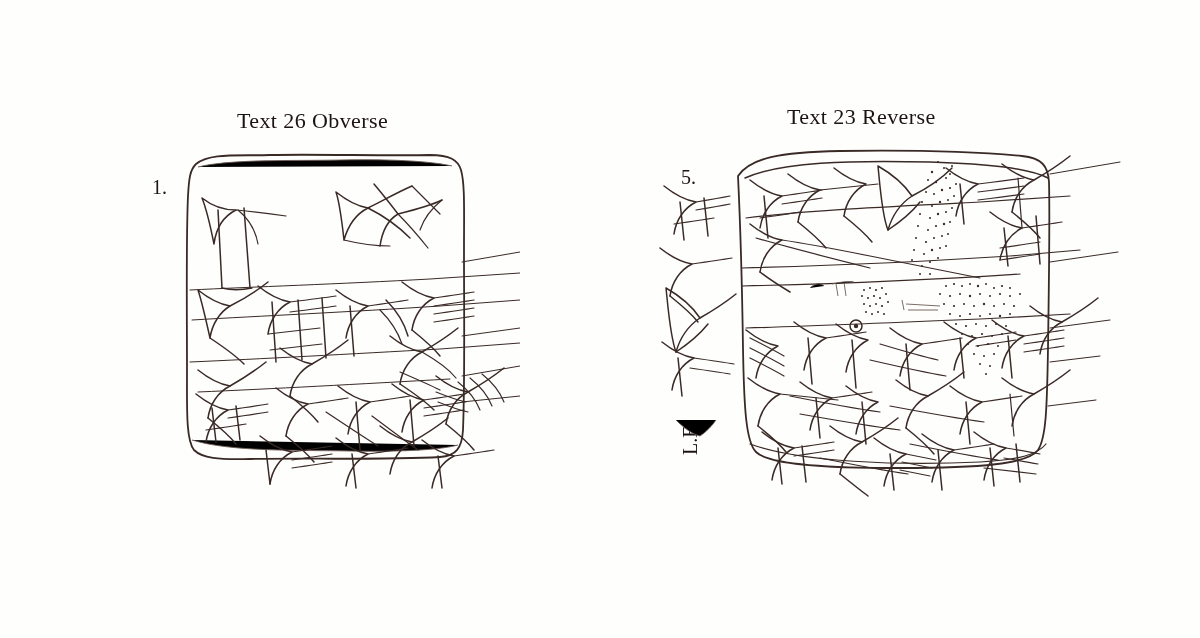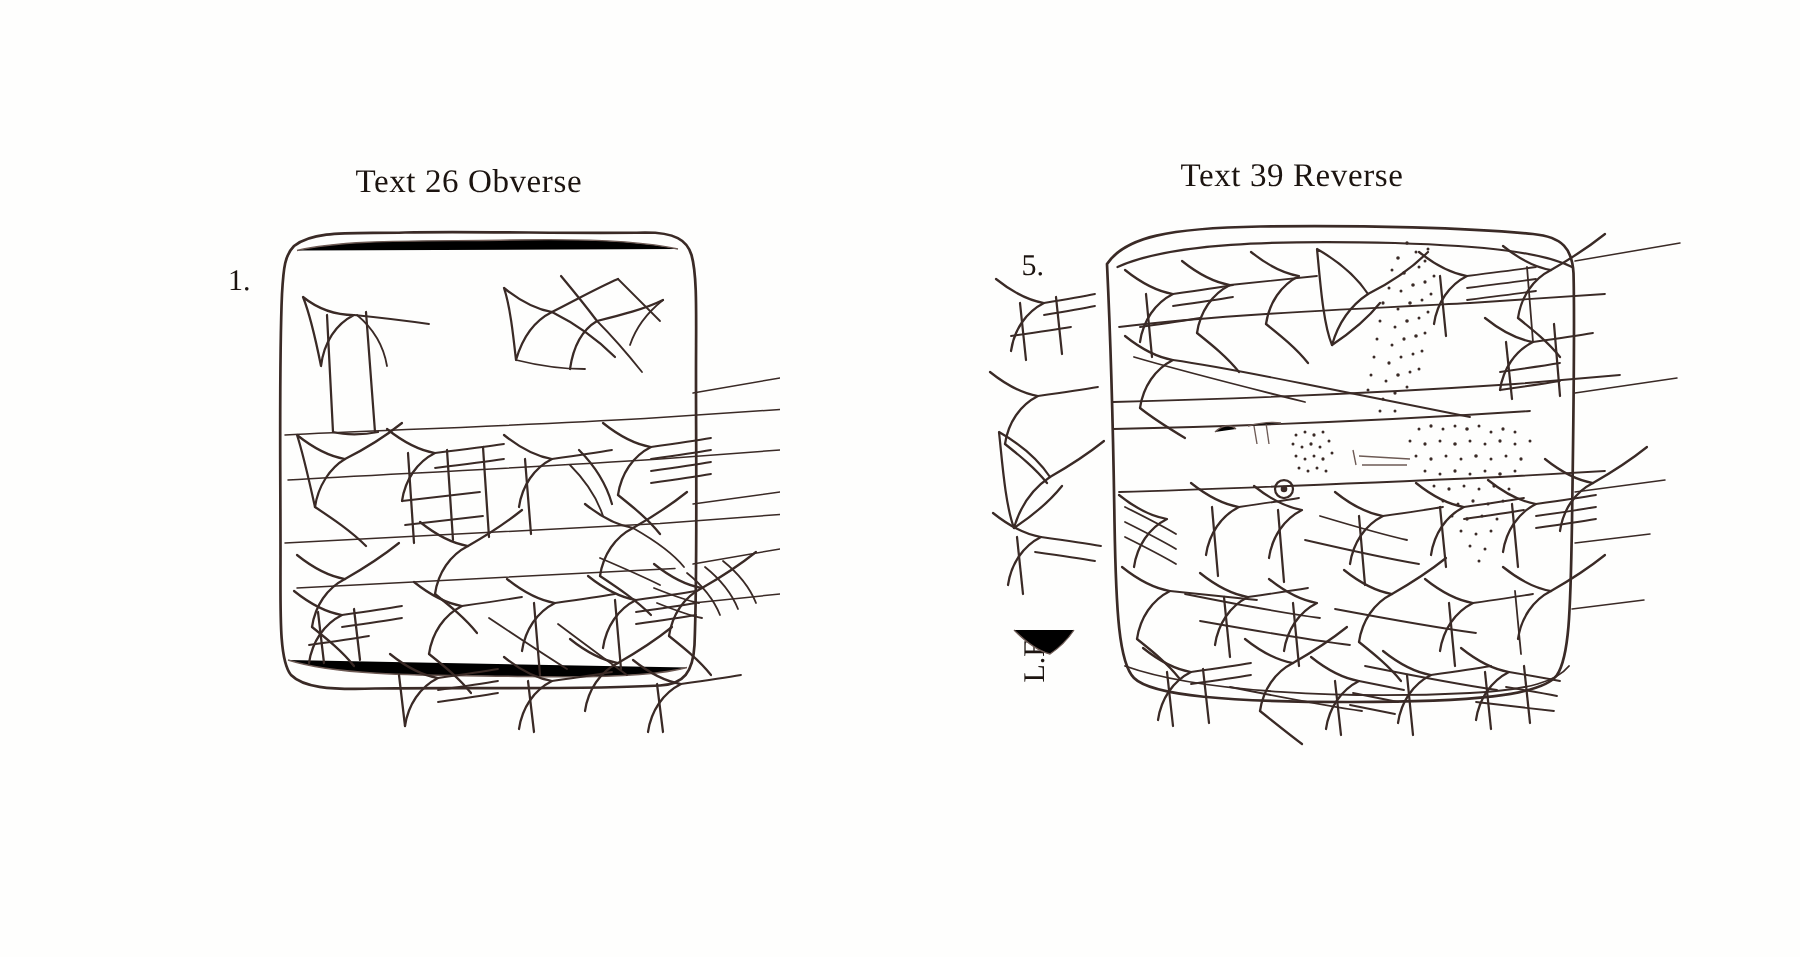--- a/index.html
+++ b/index.html
@@ -210,21 +210,21 @@
     </g>
 
     <g>
       <path class="ink w10" d="M322,122 L380,112"></path>
       <path class="ink w10" d="M322,196 L380,188"></path>
       <path class="ink w10" d="M322,236 L380,226"></path>
       <path class="ink w10" d="M322,262 L380,256"></path>
     </g>
   </svg>
 
-  <div class="panel-title" id="title-reverse">Text 39 Reverse</div>
+  <div class="panel-title" id="title-reverse">Text 23 Reverse</div>
 
   <div class="line-marker" id="marker-reverse-5">5.</div>
 
   <div id="marker-reverse-le">L.E.</div>
 
   <svg class="tablet-svg" id="reverse-drawing" width="530" height="360" viewBox="0 0 530 360">
 
     <g>
       <path class="ink w18" d="M88,38 C100,20 130,14 190,13 C260,12 330,14 372,18
                C392,20 398,28 399,44 C400,80 399,140 398,210

